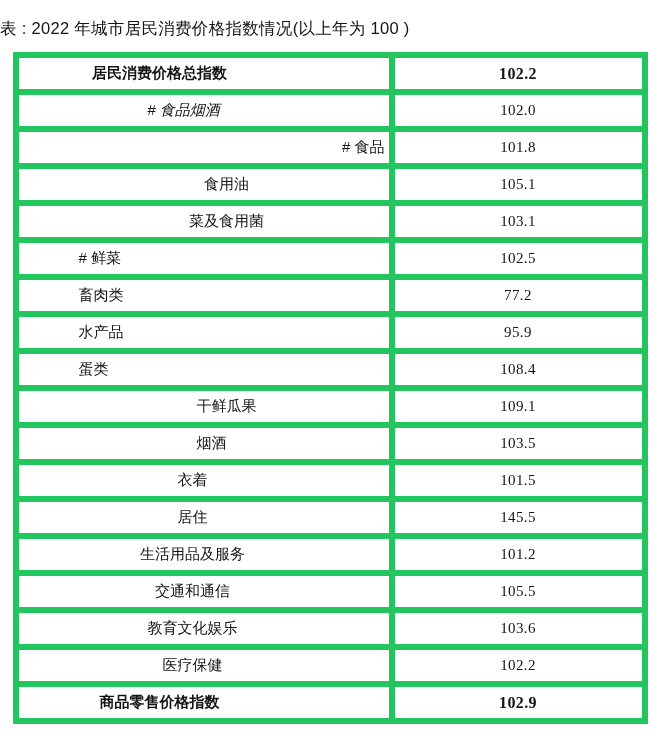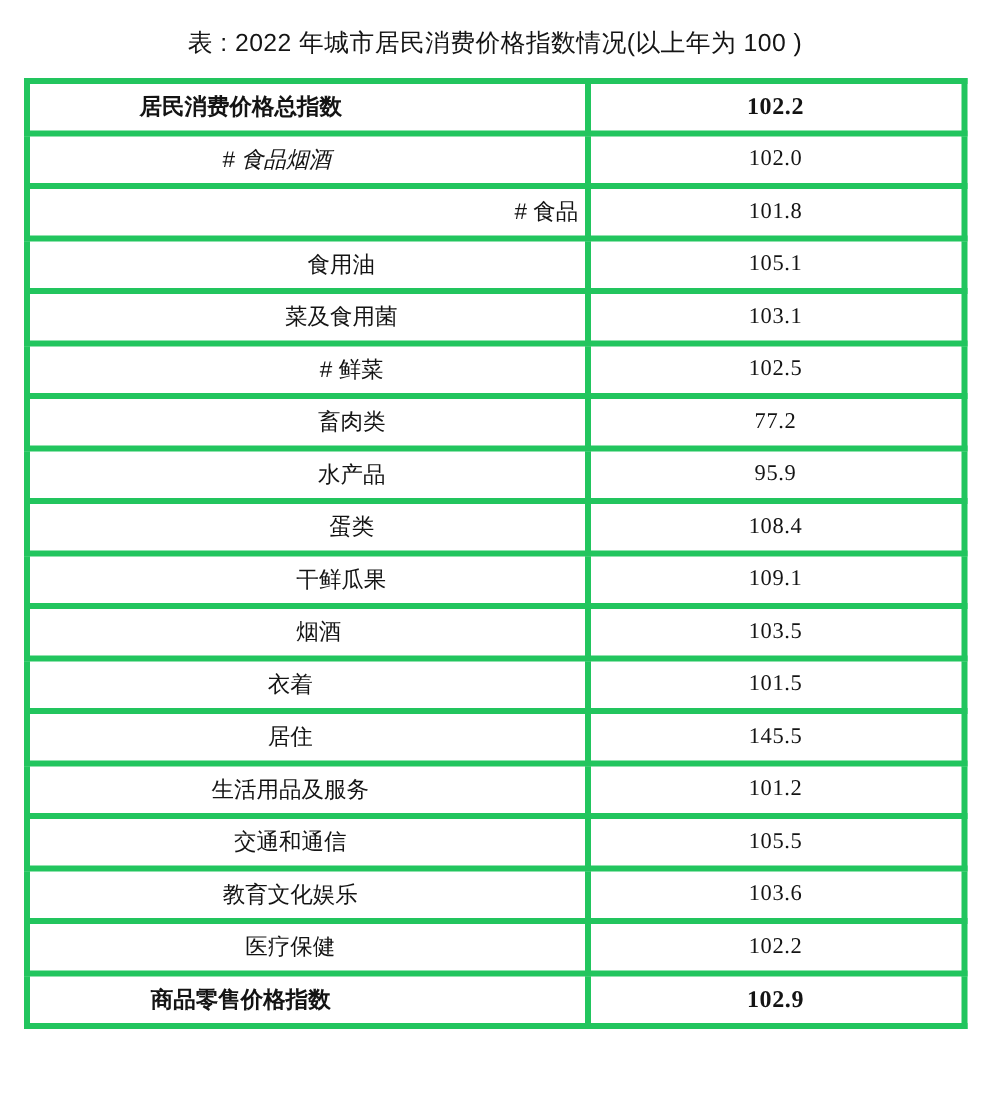--- a/index.html
+++ b/index.html
@@ -14,35 +14,35 @@
     color: #1a1a1a;
     overflow: hidden;
   }
   .page {
     width: 660px;
     height: 741px;
     position: relative;
     box-sizing: border-box;
   }
   .table-title {
-    text-align: center;
+    text-align: left;
     font-family: "Liberation Sans", sans-serif;
     font-size: 16.5px;
     letter-spacing: 0.3px;
     color: #141414;
     padding: 18px 0 12px 0;
   }
   table.cpi {
     width: 618px;
     margin: 0 auto;
     border-collapse: collapse;
     table-layout: fixed;
   }
   table.cpi td {
-    border: 4px solid #22c55e;
+    border: 6px solid #22c55e;
     height: 31px;
     padding: 0;
     vertical-align: middle;
     font-size: 15px;
   }
   td.label {
     width: 370px;
     font-family: "Liberation Sans", sans-serif;
     font-size: 15.5px;
     color: #141414;
@@ -58,21 +58,21 @@
   .lbl-inner {
     display: block;
   }
   
   .lvl0 .lbl-inner { text-align: center; font-weight: bold; padding-right: 88px; }
   .lvl0 { }
   .lvl1 .lbl-inner { text-align: center; padding-right: 40px; font-style: italic; }
   .lvl2 .lbl-inner { text-align: right; padding-right: 4px; }
   .lvl3 .lbl-inner { text-align: center; padding-left: 34px; }
   .lvl4 .lbl-inner { text-align: center; padding-left: 46px; }
-  .lvl5 .lbl-inner { text-align: center; padding-left: 60px; }
+  .lvl5 .lbl-inner { text-align: left; padding-left: 60px; }
   .lvl6 .lbl-inner { text-align: center; padding-left: 16px; }
   .lvl7 .lbl-inner { text-align: center; padding-right: 22px; }
   .bold .lbl-inner { font-weight: bold; }
   td.value.bold { font-weight: bold; font-size: 16px; }
 </style>
 </head>
 <body>
 
 <div class="page">
   <div class="table-title">表 : 2022 年城市居民消费价格指数情况(以上年为 100 )</div>

